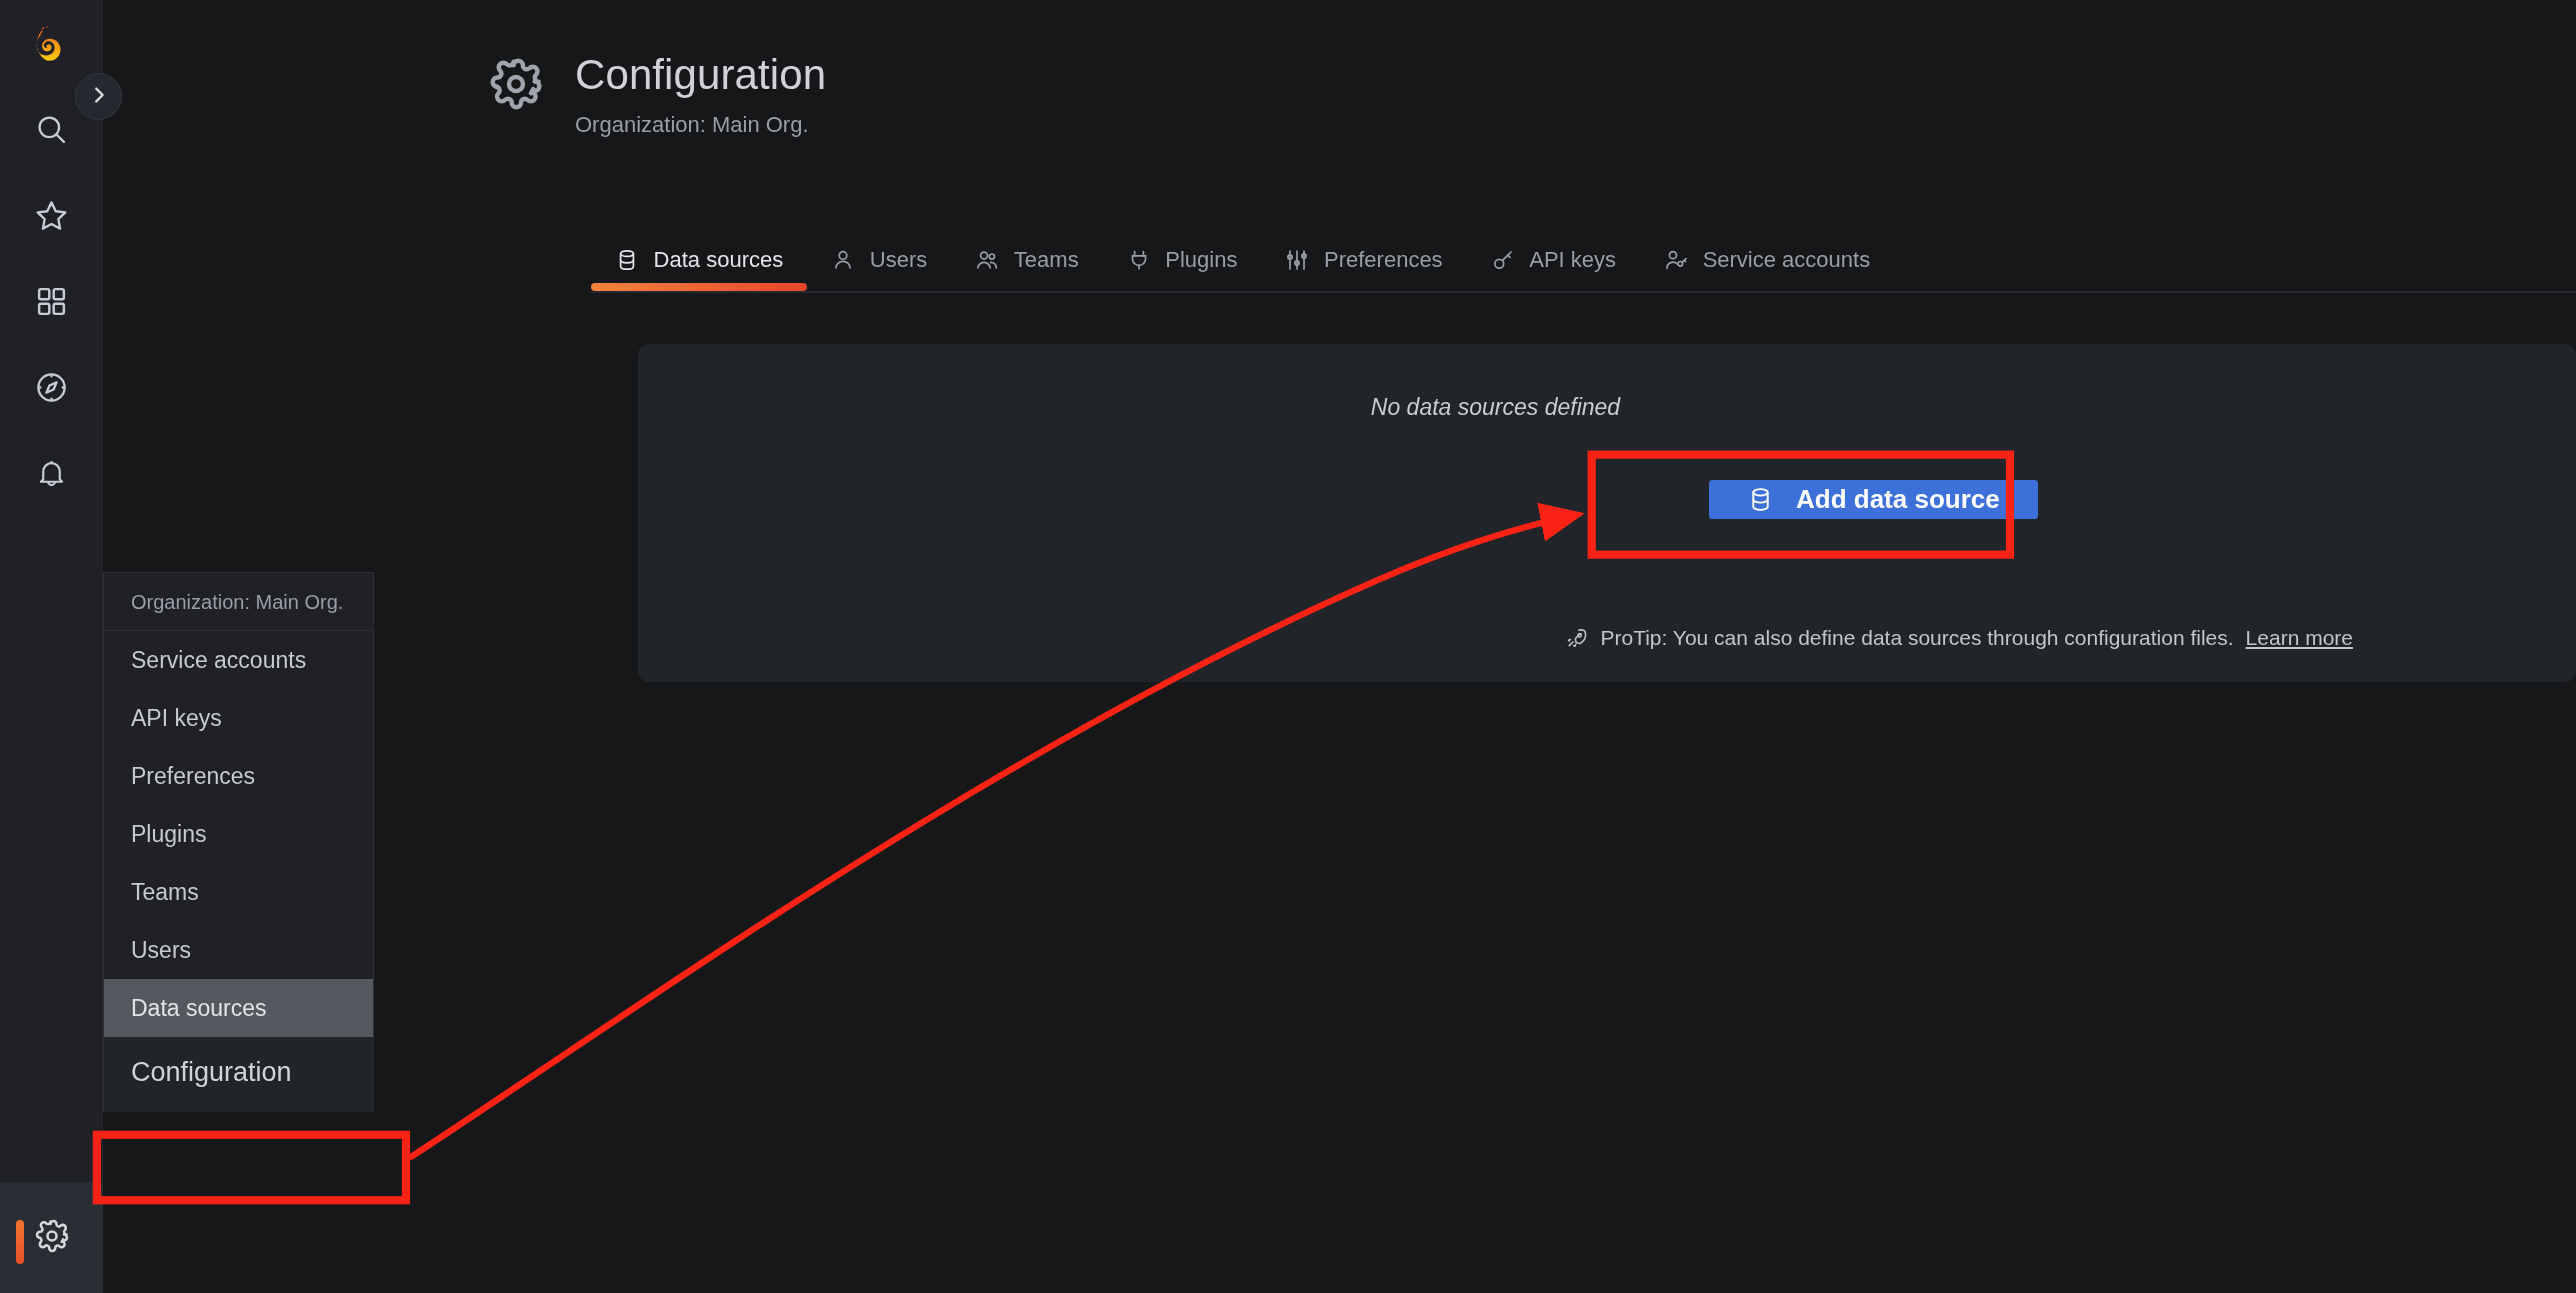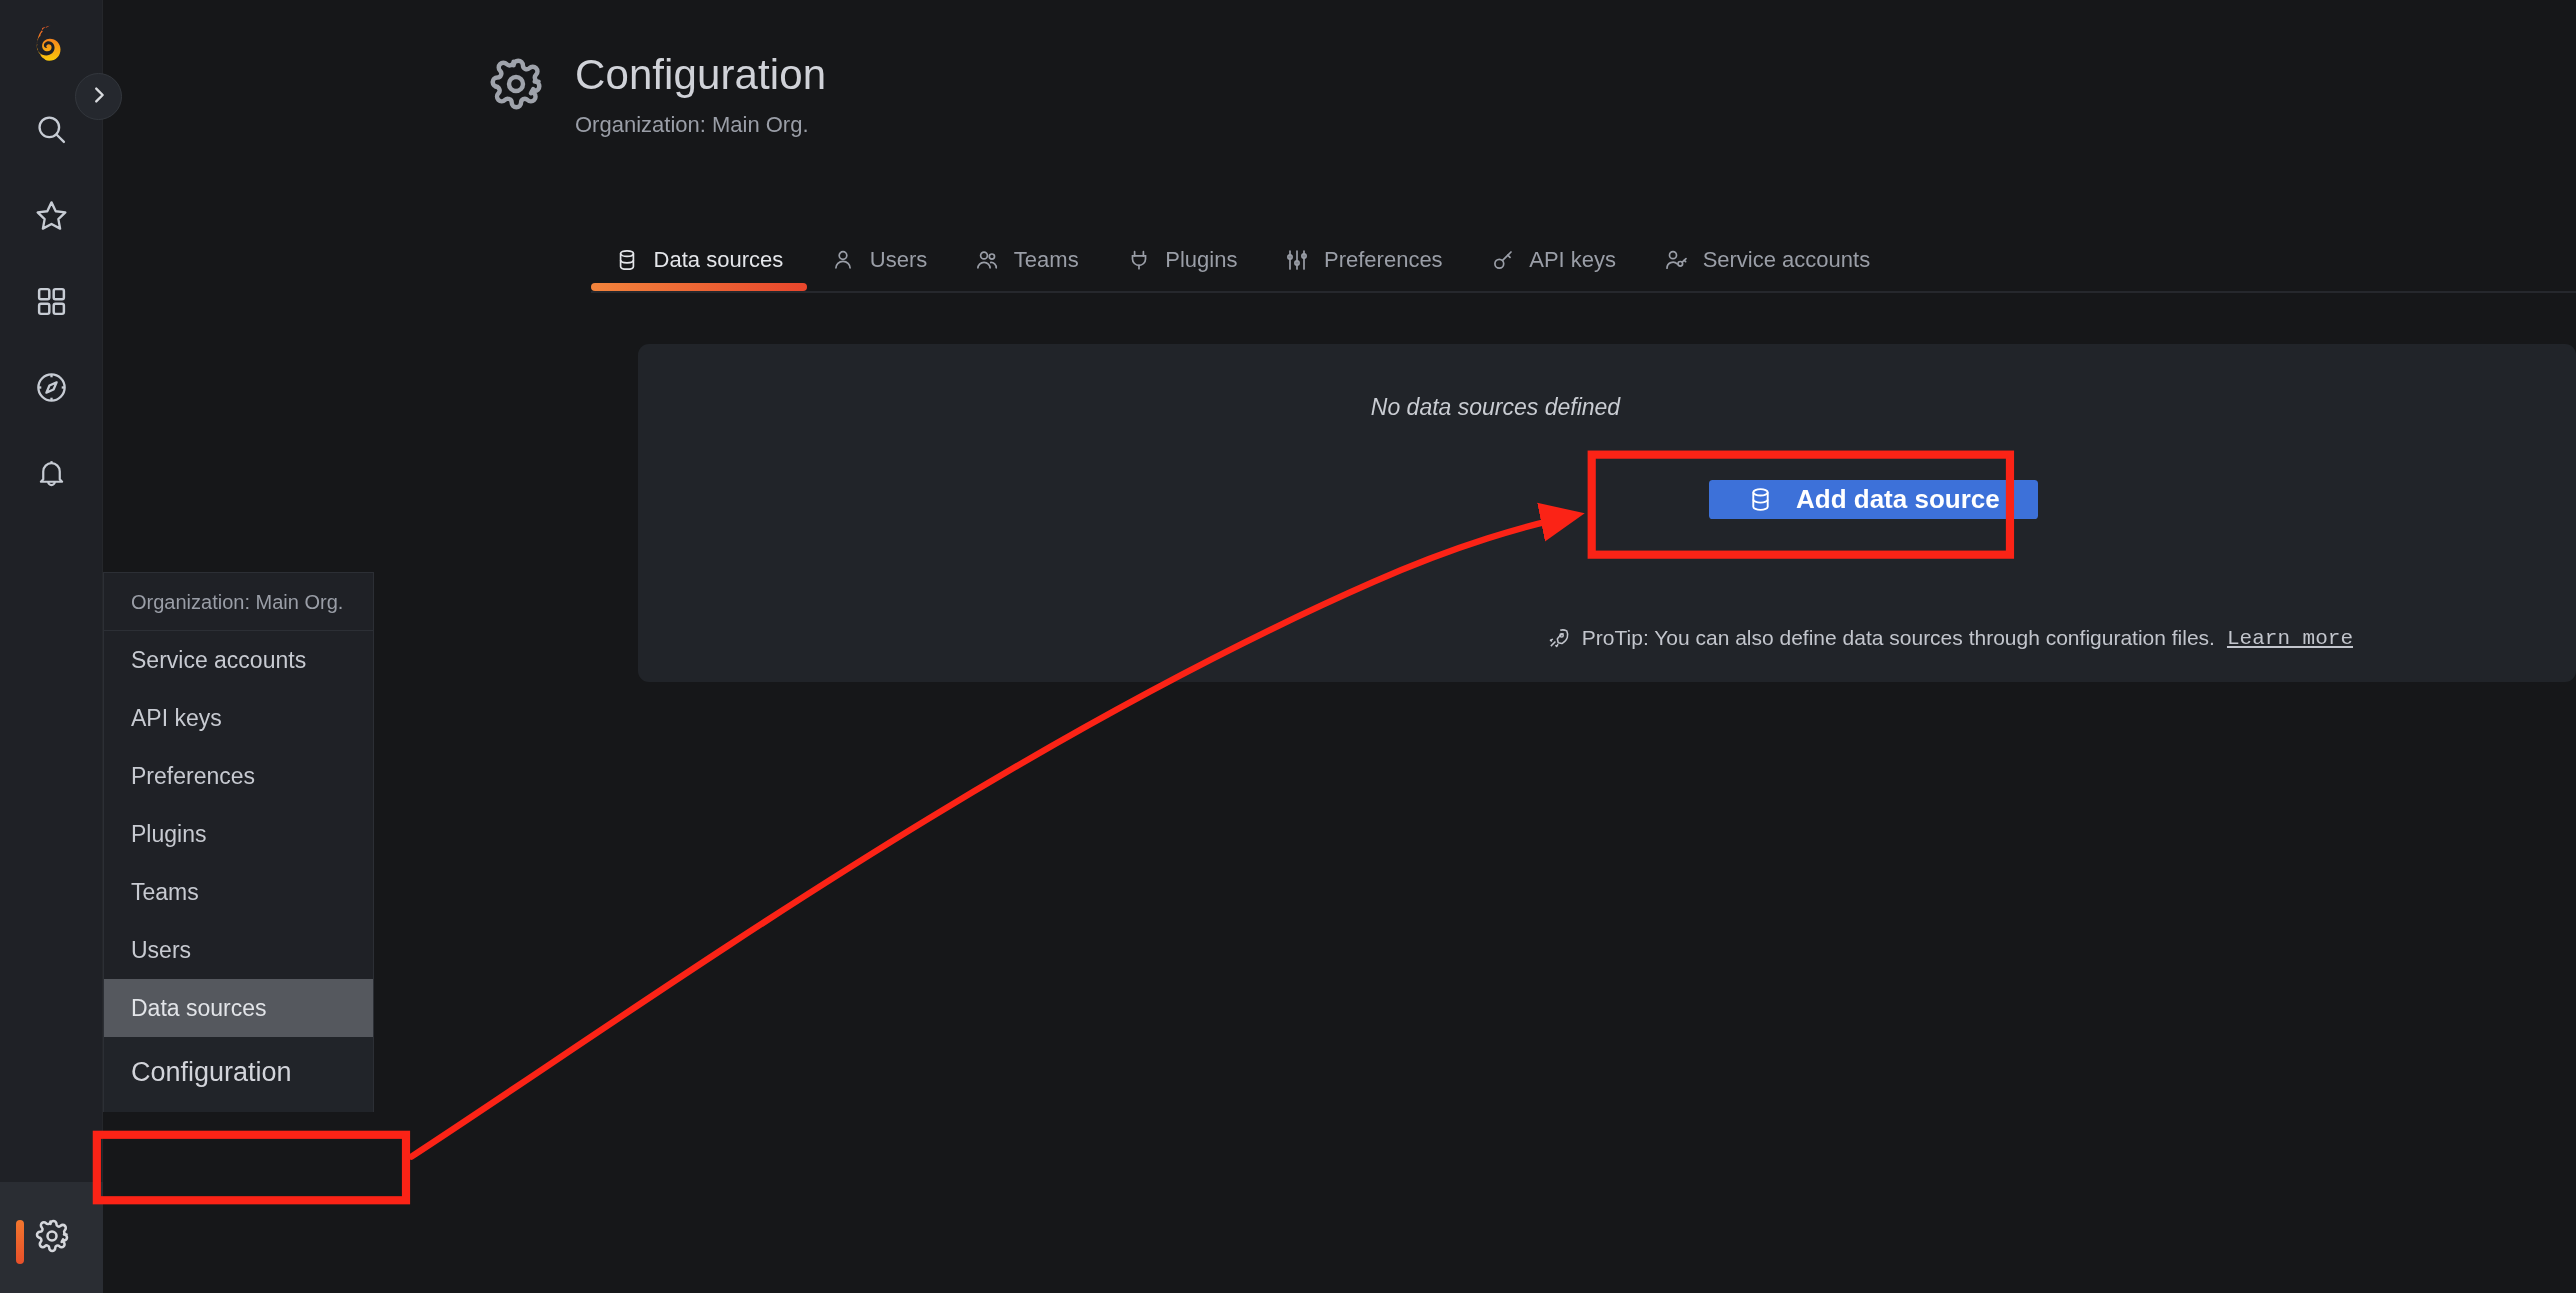--- a/index.html
+++ b/index.html
@@ -115,21 +115,21 @@
   }
   #add-btn .btn-ico { color: #fff; display: flex; align-items: center; }
 
   #protip {
     position: absolute; left: 0; right: 223px; top: 282px;
     display: flex; align-items: center; justify-content: flex-end;
     gap: 12px; font-size: 21px; color: #c2c5cc; text-align: right;
   }
   #protip .rocket { color: #c2c5cc; display: flex; }
   #protip a, #protip .lm {
-    color: #c2c5cc; text-decoration: underline; cursor: pointer; font-family: Liberation Mono, monospace;
+    color: #c2c5cc; text-decoration: underline; cursor: pointer;
   }
 
   
   #flyout {
     position: absolute; left: 103px; bottom: 0;
     width: 271px;
     background: #1f2126;
     border: 0.9px solid #2c2f35;
     border-bottom: none;
     z-index: 30;

